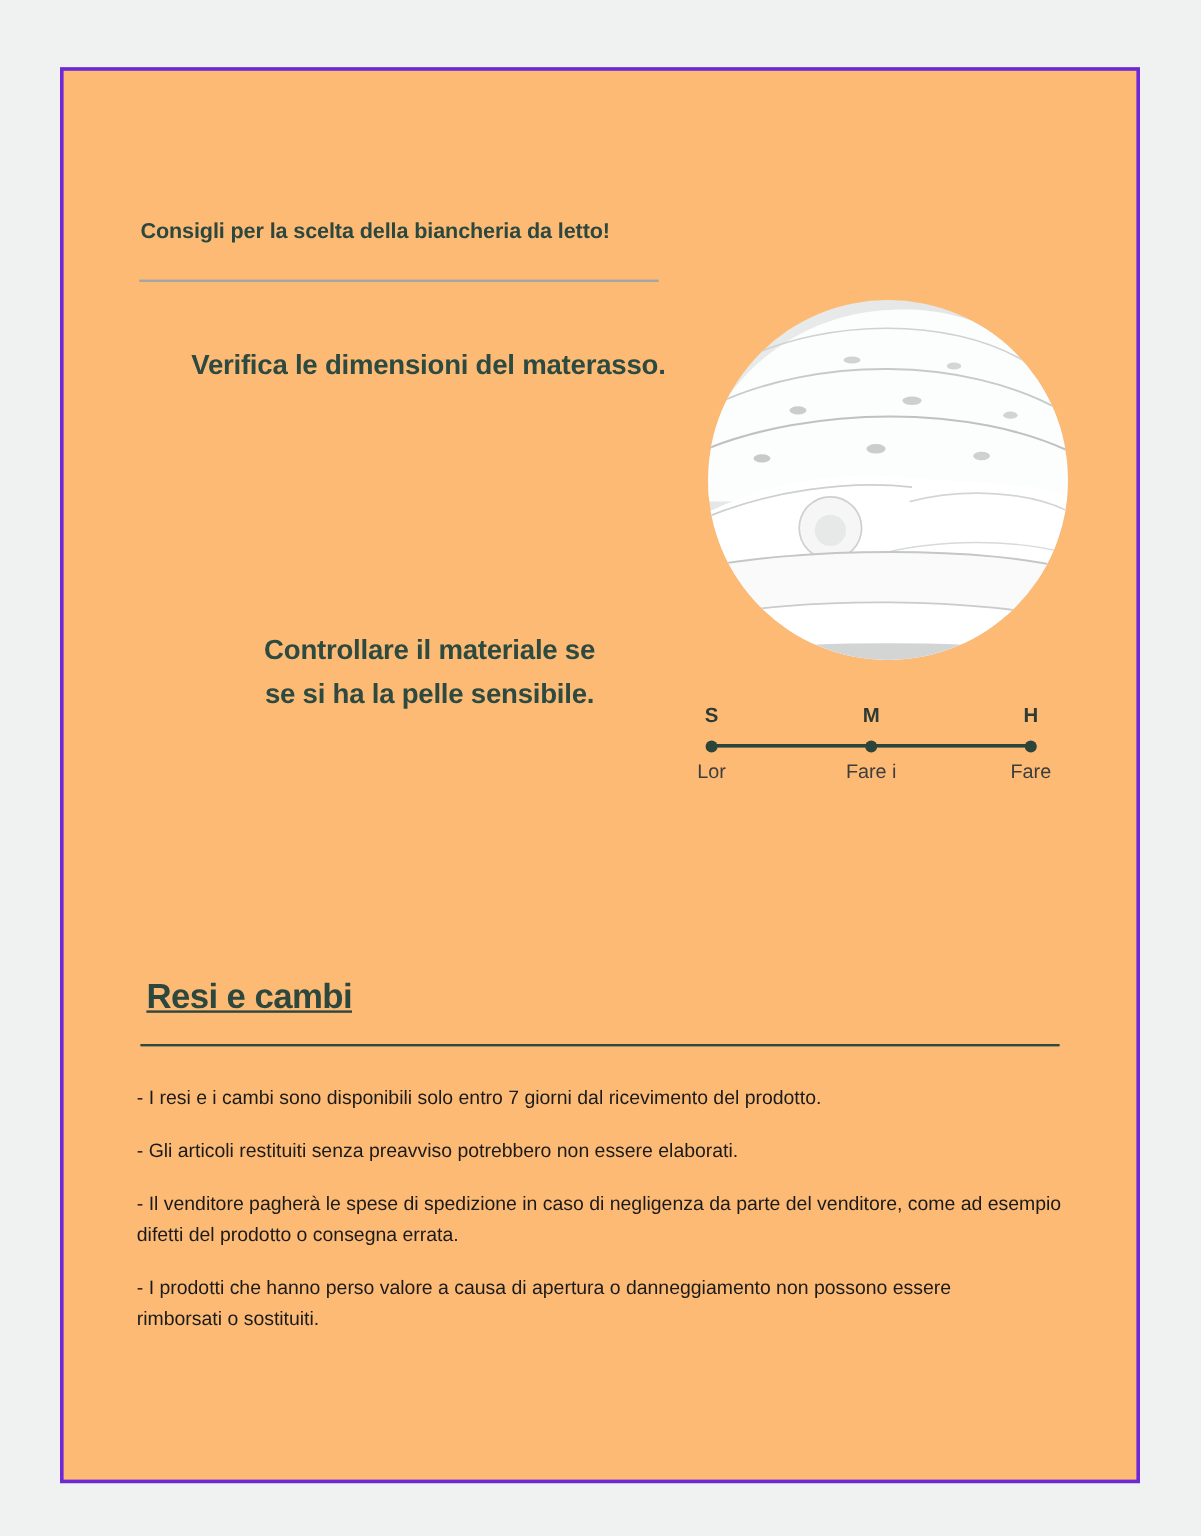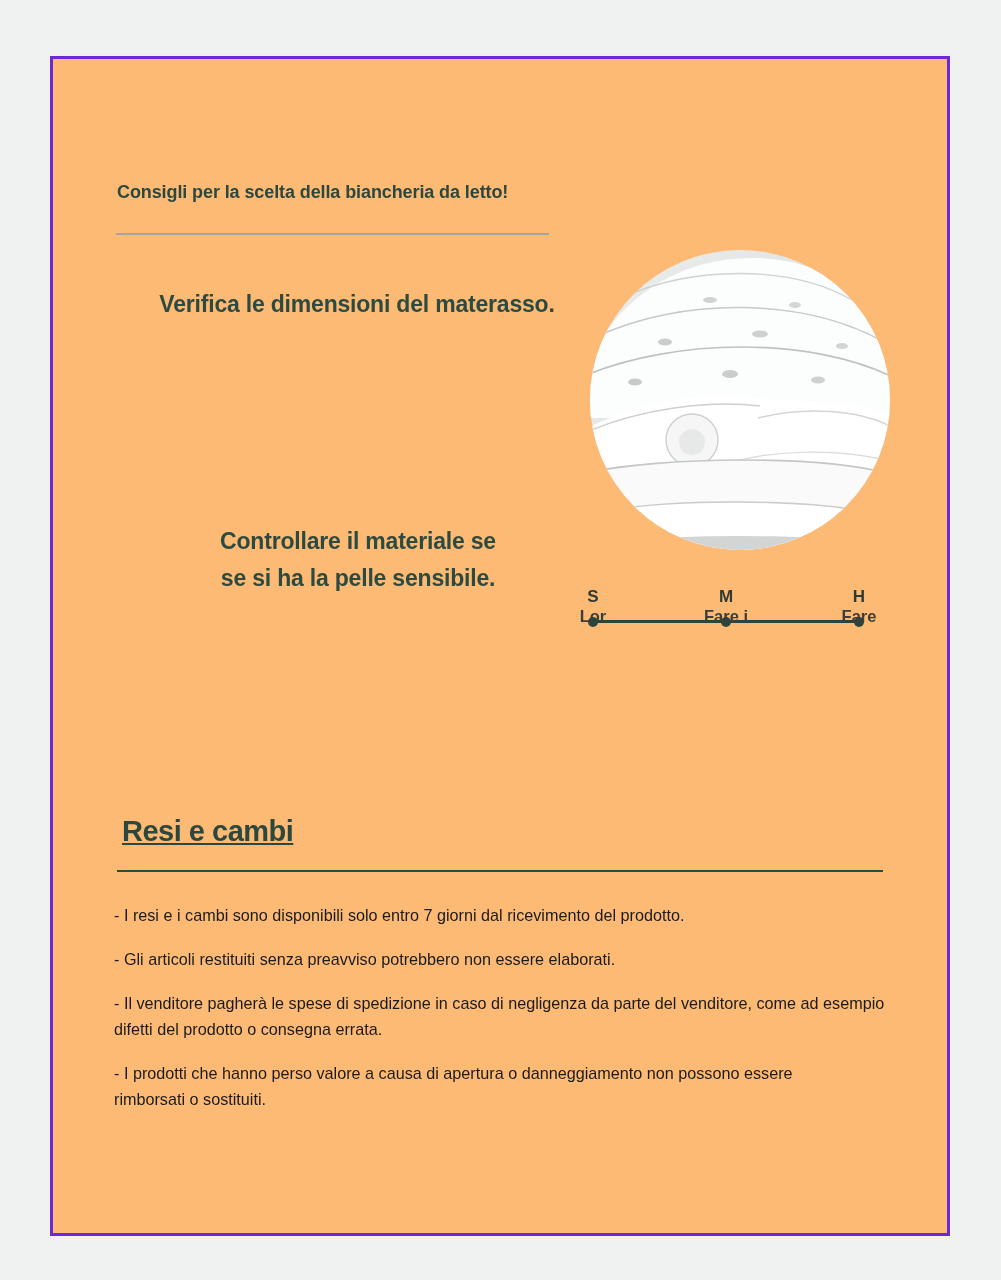--- a/index.html
+++ b/index.html
@@ -80,21 +80,22 @@
   .col-2{left:100%;}
   .scale-letter{
     position:static !important;
     display:block;
     font-size:17px;font-weight:700;color:#2e3a34;
     height:20px;line-height:20px;
   }
   .scale-label{
     position:static !important;
     display:block;
-    font-size:16.5px;color:#3d3d3d;font-weight:bold;
+    margin-top:27px;
+    font-size:16.5px;color:#3d3d3d;
   }
 
   .returns-heading{
     left:69px;top:756px;
     font-size:29px;font-weight:700;
     color:#2c473e;letter-spacing:-0.5px;
     white-space:nowrap;
     text-decoration:underline;
   }
   .divider-green{

